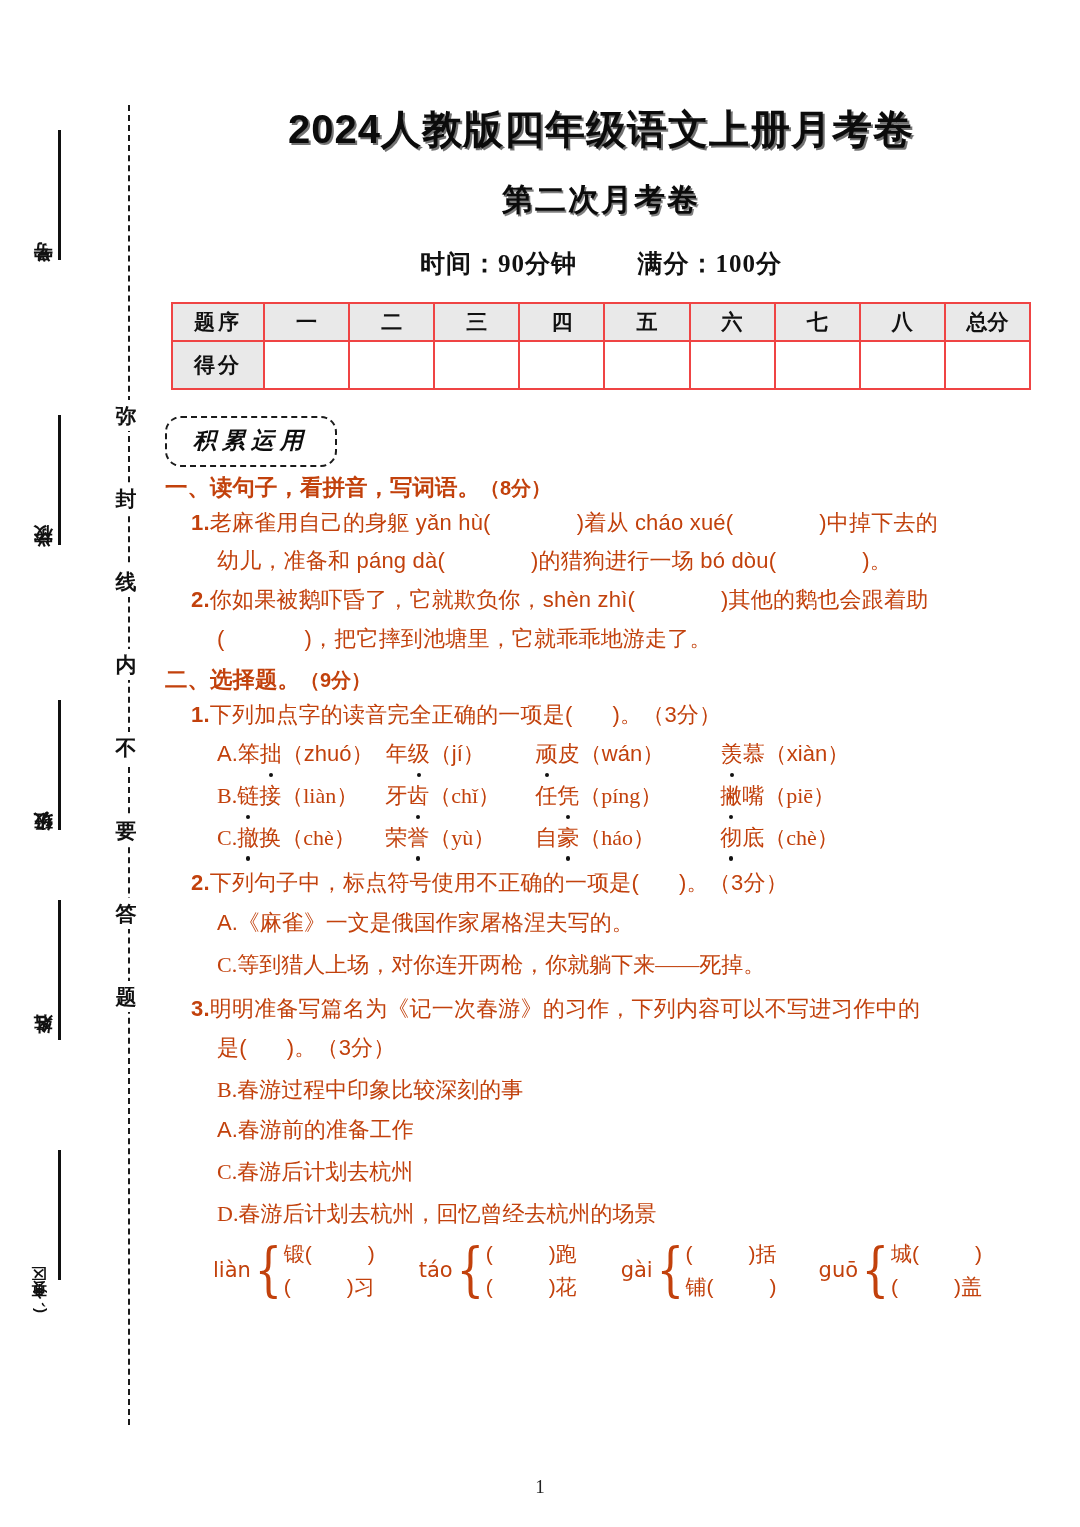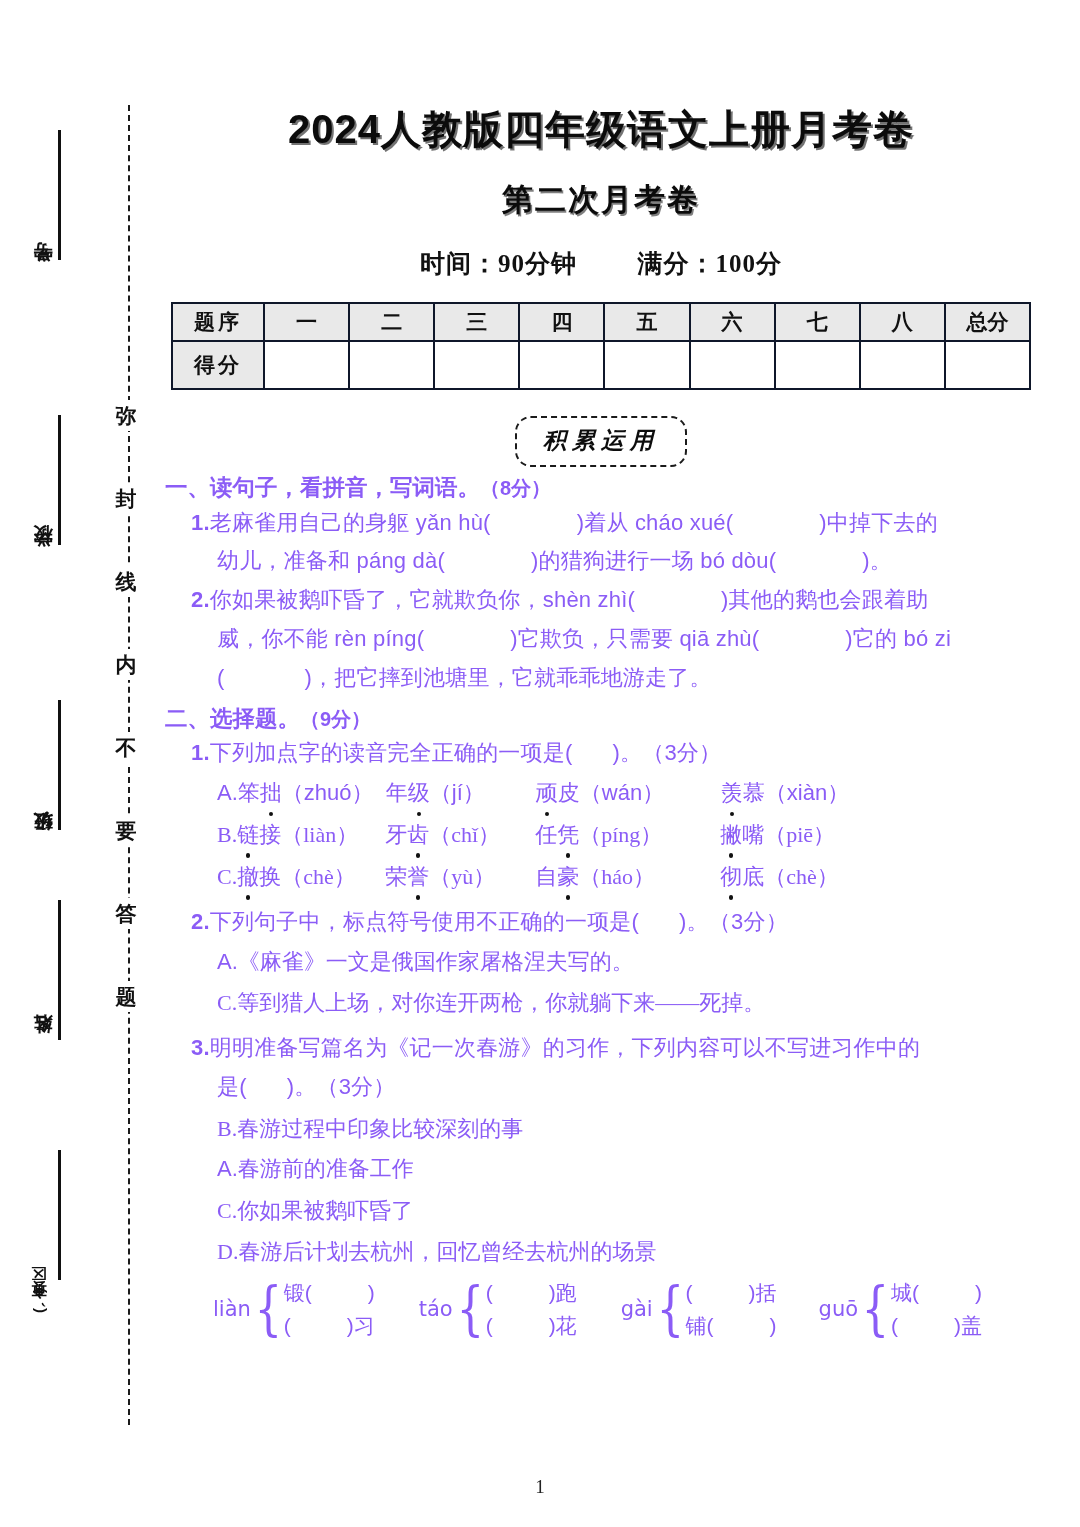--- a/index.html
+++ b/index.html
@@ -115,55 +115,55 @@
   .meta-line .gapsp { display: inline-block; width: 46px; }
 
   
   .score-table {
     margin: 22px auto 0 auto;
     border-collapse: collapse;
     width: 860px;
     table-layout: fixed;
   }
   .score-table td {
-    border: 2px solid #0f172a;
+    border: 2px solid #ef4444;
     height: 34px;
     text-align: center;
     vertical-align: middle;
     font-family: "Liberation Sans", "DejaVu Sans", sans-serif;
     font-size: 21px;
     font-weight: 700;
     color: #111;
   }
   .score-table tr.head td { background: #e9e9e9; }
   .score-table td.rowhdr { background: #e9e9e9; width: 88px; letter-spacing: 3px; }
   .score-table tr.body td { background: #ffffff; height: 44px; margin-left: 48px; }
   .score-table tr.body td.rowhdr { background: #e9e9e9; }
 
   
-  .badge-wrap { text-align: center; margin-top: 26px; }
+  .badge-wrap { text-align: left; margin-top: 26px; }
   .badge {
     display: inline-block;
     border: 2.5px dashed #1b1b1b;
     border-radius: 16px;
     padding: 7px 26px 9px 26px;
     font-family: "Liberation Serif", "DejaVu Serif", serif;
     font-size: 23px;
     font-weight: 700;
     font-style: italic;
     letter-spacing: 6px;
     color: #0d0d0d;
   }
 
   
   .qbody {
     margin-top: 9px;
     font-size: 21.5px;
     line-height: 1.0;
-    color: #8b5cf6;
+    color: #c2410c;
   }
   .sec-head {
     font-family: "Liberation Sans", "DejaVu Sans", sans-serif;
     font-size: 22.5px;
     font-weight: 700;
     margin: 10px 0 4px 0;
     letter-spacing: 0px;
   }
   .sec-head .pts { font-weight: 700; font-size: 20px; }
 
@@ -334,23 +334,20 @@
       <span class="qnum">1.</span><span>老麻雀用自己的身躯 yǎn hù(</span><span class="blank" style="width:86px"></span><span>)着从 cháo xué(</span><span class="blank" style="width:86px"></span><span>)中掉下去的</span>
     </div>
     <div class="qline cont">
       <span>幼儿，准备和 páng dà(</span><span class="blank" style="width:86px"></span><span>)的猎狗进行一场 bó dòu(</span><span class="blank" style="width:86px"></span><span>)。</span>
     </div>
 
     <div class="qline">
       <span class="qnum">2.</span><span>你如果被鹅吓昏了，它就欺负你，shèn zhì(</span><span class="blank" style="width:86px"></span><span>)其他的鹅也会跟着助</span>
     </div>
     <div class="qline cont">
-      <span>威，你不能 rèn píng(</span><span class="blank" style="width:86px"></span><span>)它欺负，只需要 qiā zhù(</span><span class="blank" style="width:86px"></span><span>)它的 bó zi</span>
-    </div>
-    <div class="qline cont">
       <span>(</span><span class="blank" style="width:80px"></span><span>)，把它摔到池塘里，它就乖乖地游走了。</span>
     </div>
 
     <div class="sec-head" style="margin-top:14px">
       <span>二、选择题。</span><span class="pts">（9分）</span>
     </div>
 
     <div class="qline">
       <span class="qnum">1.</span><span>下列加点字的读音完全正确的一项是(</span><span class="blank" style="width:40px"></span><span>)。</span><span>（3分）</span>
     </div>
@@ -374,21 +371,21 @@
     <div class="opt optrow">C.等到猎人上场，对你连开两枪，你就躺下来——死掉。</div>
 
     <div class="qline" style="margin-top:13px">
       <span class="qnum">3.</span><span>明明准备写篇名为《记一次春游》的习作，下列内容可以不写进习作中的</span>
     </div>
     <div class="qline cont">
       <span>是(</span><span class="blank" style="width:40px"></span><span>)。</span><span>（3分）</span>
     </div>
     <div class="opt optrow">B.春游过程中印象比较深刻的事</div>
     <div class="opt">A.春游前的准备工作</div>
-    <div class="opt optrow">C.你如果被鹅吓昏了</div>
+    <div class="opt optrow">C.春游后计划去杭州</div>
     <div class="opt optrow">D.春游后计划去杭州，回忆曾经去杭州的场景</div>
 
 
     <div class="brace-row">
 
       <div class="bgroup">
         <span class="plabel">liàn</span>
         <span class="brace">{</span>
         <span class="bitems">
           <span class="bitem"><span>锻(</span><span class="sp-m"></span><span>)</span></span>

